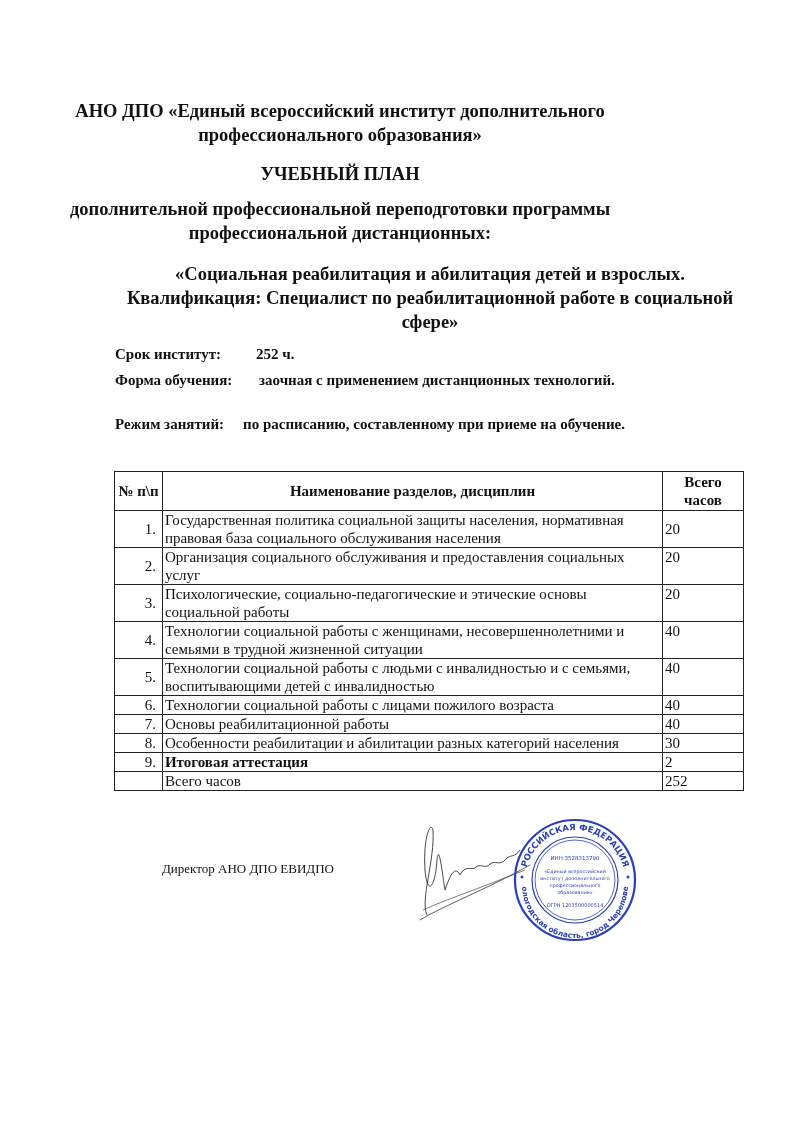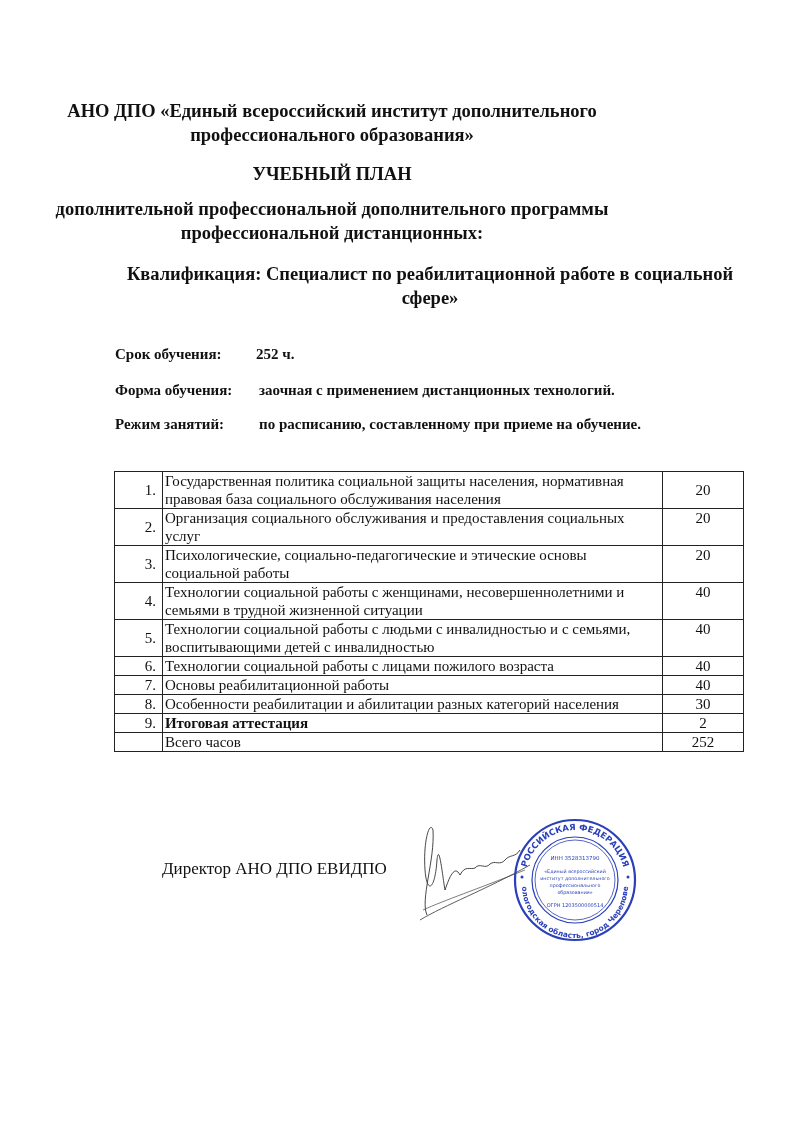--- a/index.html
+++ b/index.html
@@ -1,74 +1,83 @@
 <!DOCTYPE html>
 <html><head>
 <meta charset="utf-8">
 <style>
   html, body { margin: 0; padding: 0; background: #ffffff; }
   body { width: 800px; height: 1130px; position: relative; overflow: hidden;
          font-family: "Liberation Serif", "DejaVu Serif", serif; color: #111; }
-  .center { position: absolute; left: 8px; width: 648px; text-align: center; font-weight: bold; }
+  .center { position: absolute; left: 16px; width: 648px; text-align: center; font-weight: bold; }
   .h1 { top: 99px; font-size: 18.5px; line-height: 24px; }
   .h2 { top: 162px; font-size: 18.5px; line-height: 24px; }
   .h3 { top: 197px; font-size: 18.5px; line-height: 24px; }
   .h4 { top: 262px; font-size: 18.5px; line-height: 24px; left: 100px; width: 660px; }
   .meta { position: absolute; left: 115px; font-weight: bold; font-size: 15px; line-height: 18px; }
   .meta .lbl { display: inline-block; }
   .meta .val { position: absolute; white-space: nowrap; }
   table { position: absolute; left: 114px; top: 471px; width: 630px; border-collapse: collapse; font-size: 15px; }
   td, th { border: 1px solid #222; padding: 0 2px; vertical-align: top; line-height: 18px; }
   th { font-weight: bold; vertical-align: middle; height: 38px; }
   td.num { text-align: right; vertical-align: middle; padding-right: 6px; }
-  td.hrs { text-align: center; }
+  td.hrs { }
   tr.single td { height: 18px; }
   tr.double td { height: 36px; }
   td.bold { font-weight: bold; }
-  .sig-text { position: absolute; left: 162px; top: 860px; font-size: 17px; line-height: 18px; }
+  .sig-text { position: absolute; left: 162px; top: 860px; font-size: 13px; line-height: 18px; }
   .signature { position: absolute; left: 415px; top: 820px; }
   .stamp { position: absolute; left: 510px; top: 815px; }
 </style>
 </head>
 <body>
 
 <div class="center h1">
   <div>АНО ДПО «Единый всероссийский институт дополнительного</div>
   <div>профессионального образования»</div>
 </div>
 <div class="center h2">УЧЕБНЫЙ ПЛАН</div>
 <div class="center h3">
-  <div>дополнительной профессиональной дополнительного программы</div>
+  <div>дополнительной профессиональной переподготовки программы</div>
   <div>профессиональной дистанционных:</div>
 </div>
 <div class="center h4">
+  <div>«Социальная реабилитация и абилитация детей и взрослых.</div>
   <div>Квалификация: Специалист по реабилитационной работе в социальной</div>
   <div>сфере»</div>
 </div>
 
 <div class="meta" style="top:345px">
-  <span class="lbl">Срок обучения:</span>
+  <span class="lbl">Срок институт:</span>
   <span class="val" style="left:141px">252 ч.</span>
 </div>
-<div class="meta" style="top:381px">
+<div class="meta" style="top:371px">
   <span class="lbl">Форма обучения:</span>
   <span class="val" style="left:144px">заочная с применением дистанционных технологий.</span>
 </div>
 <div class="meta" style="top:415px">
   <span class="lbl">Режим занятий:</span>
-  <span class="val" style="left:144px">по расписанию, составленному при приеме на обучение.</span>
+  <span class="val" style="left:128px">по расписанию, составленному при приеме на обучение.</span>
 </div>
 
 <table>
   <colgroup>
       <col style="width:48px">
       <col style="width:501px">
       <col style="width:81px">
     </colgroup>
   <tbody>
+      <tr>
+    <th>№ п\п</th>
+    <th>Наименование разделов, дисциплин</th>
+    <th>
+      <div>Всего</div>
+      <div>часов</div>
+    </th>
+  </tr>
   <tr class="double">
     <td class="num">1.</td>
     <td>Государственная политика социальной защиты населения, нормативная правовая база социального обслуживания населения</td>
     <td class="hrs" style="vertical-align:middle">20</td>
   </tr>
   <tr class="double">
     <td class="num">2.</td>
     <td>Организация социального обслуживания и предоставления социальных услуг</td>
     <td class="hrs">20</td>
   </tr>

